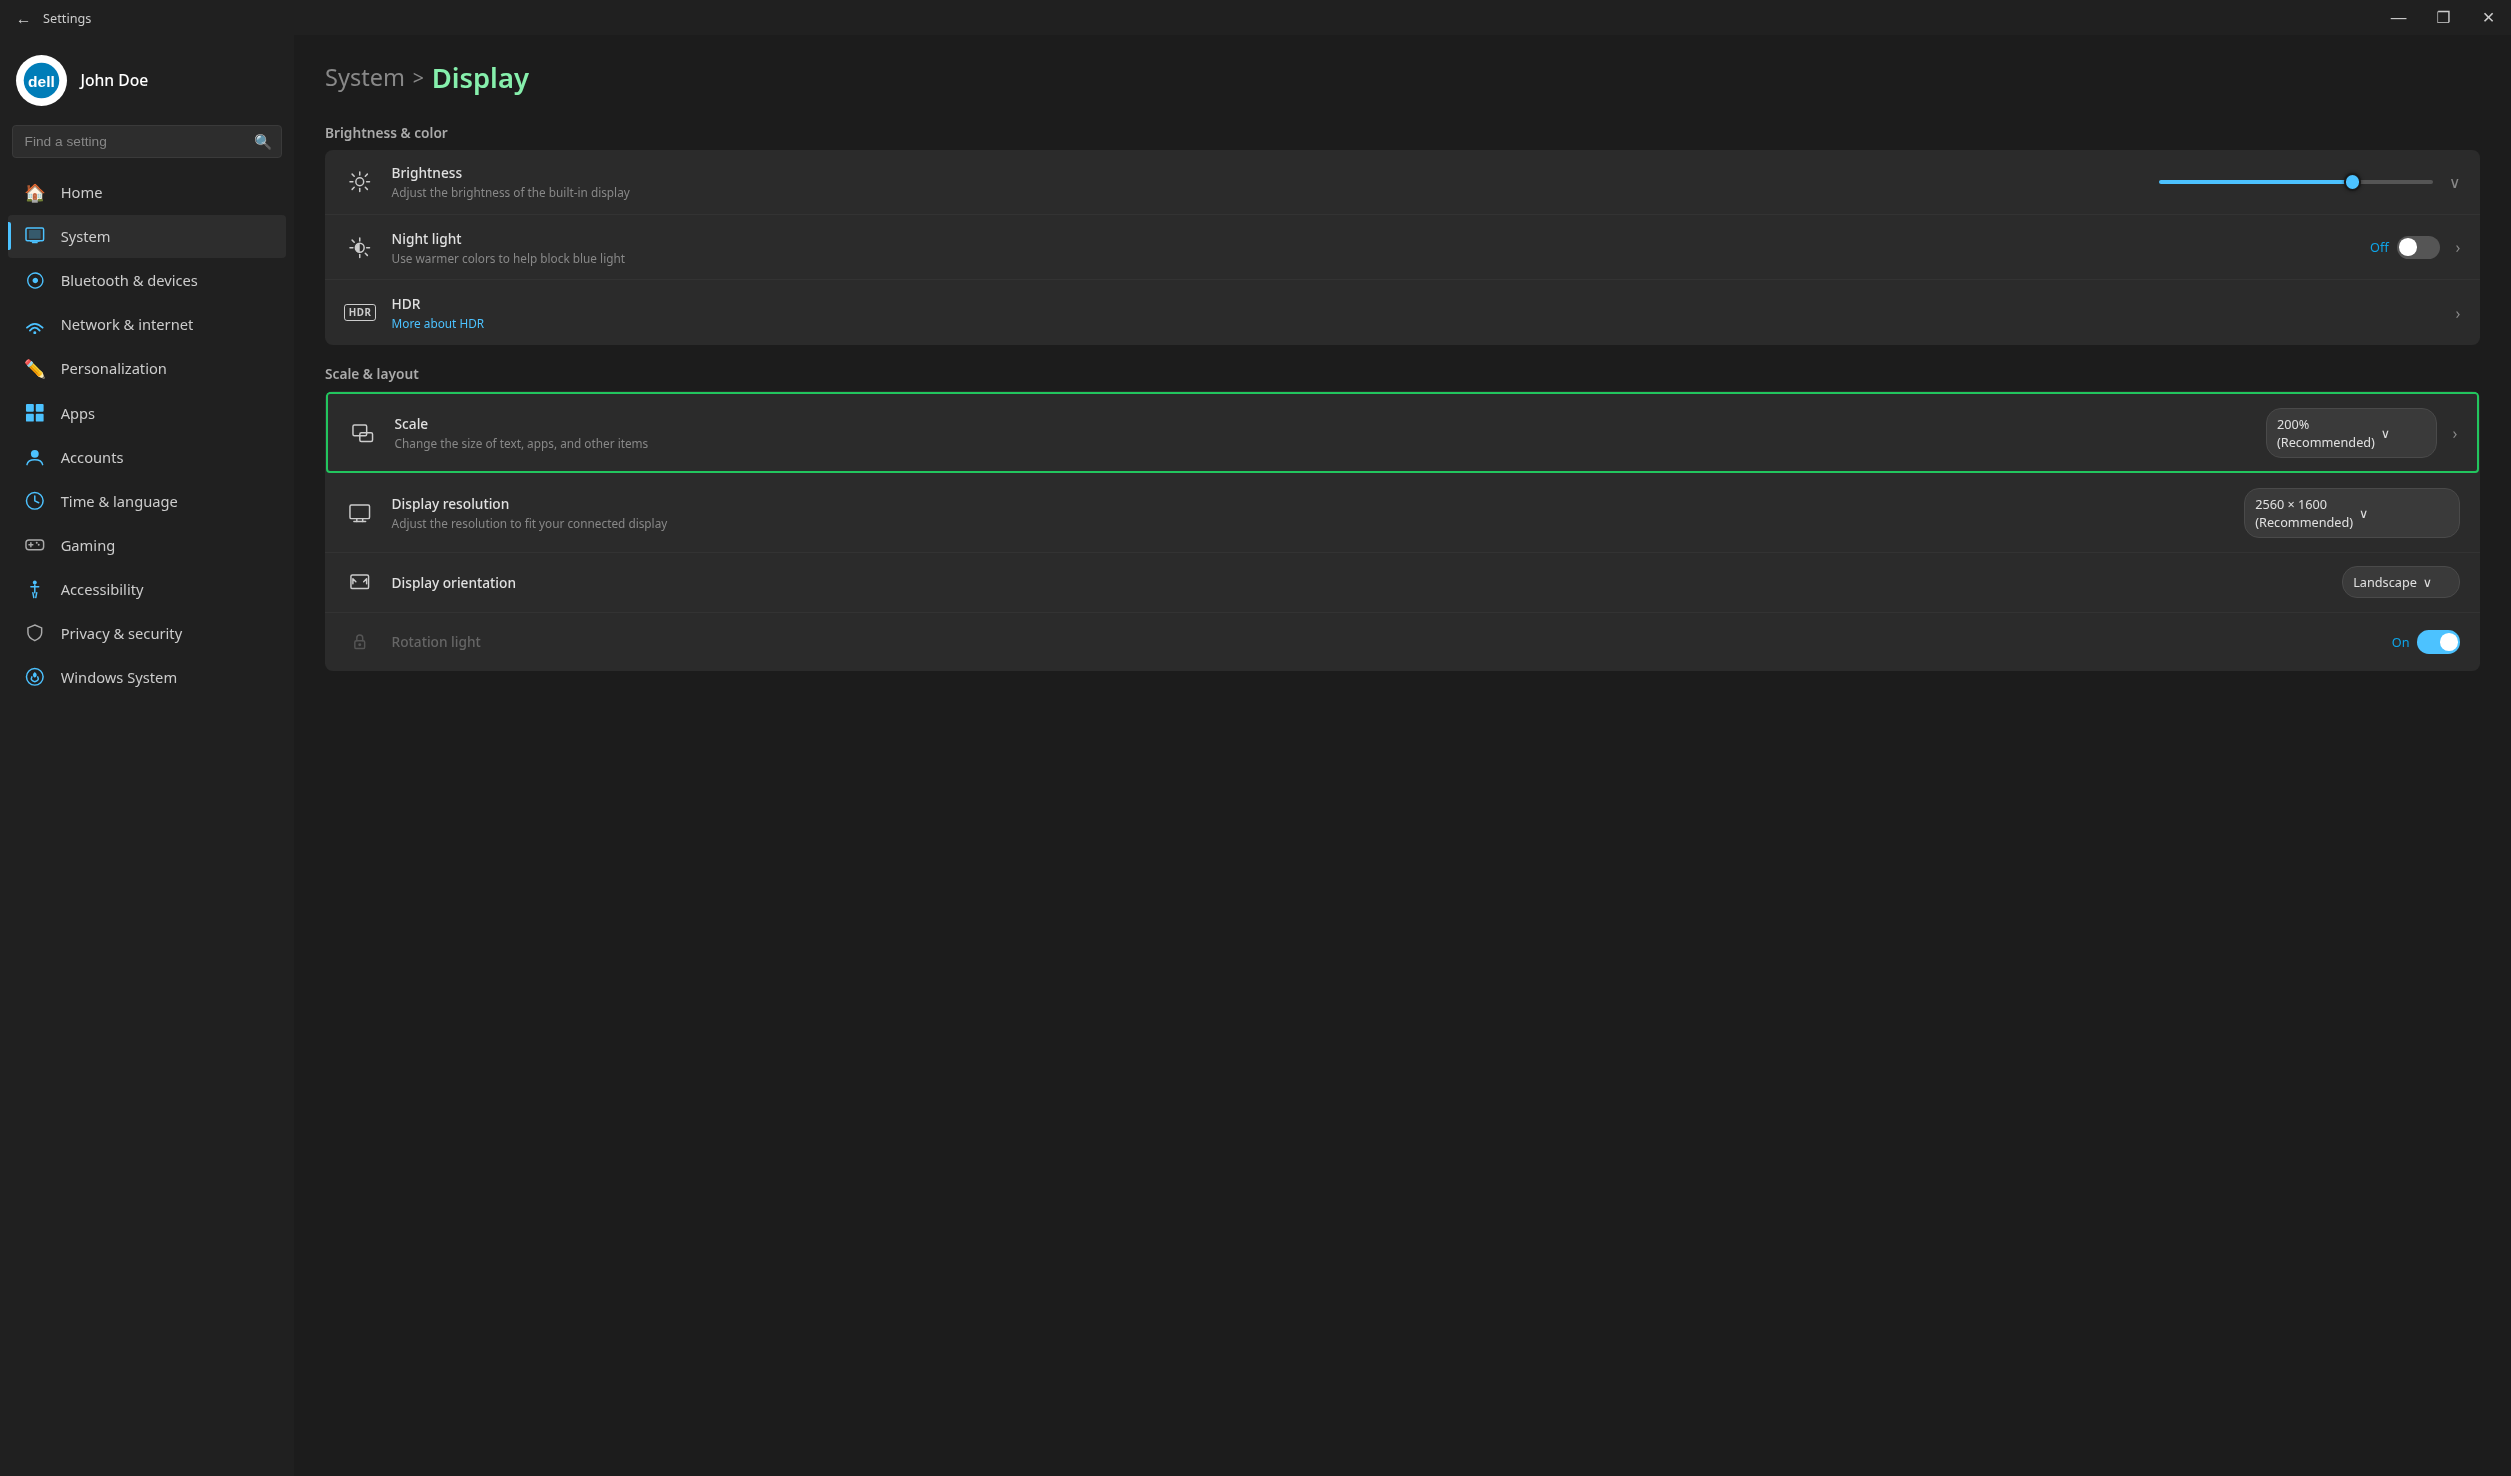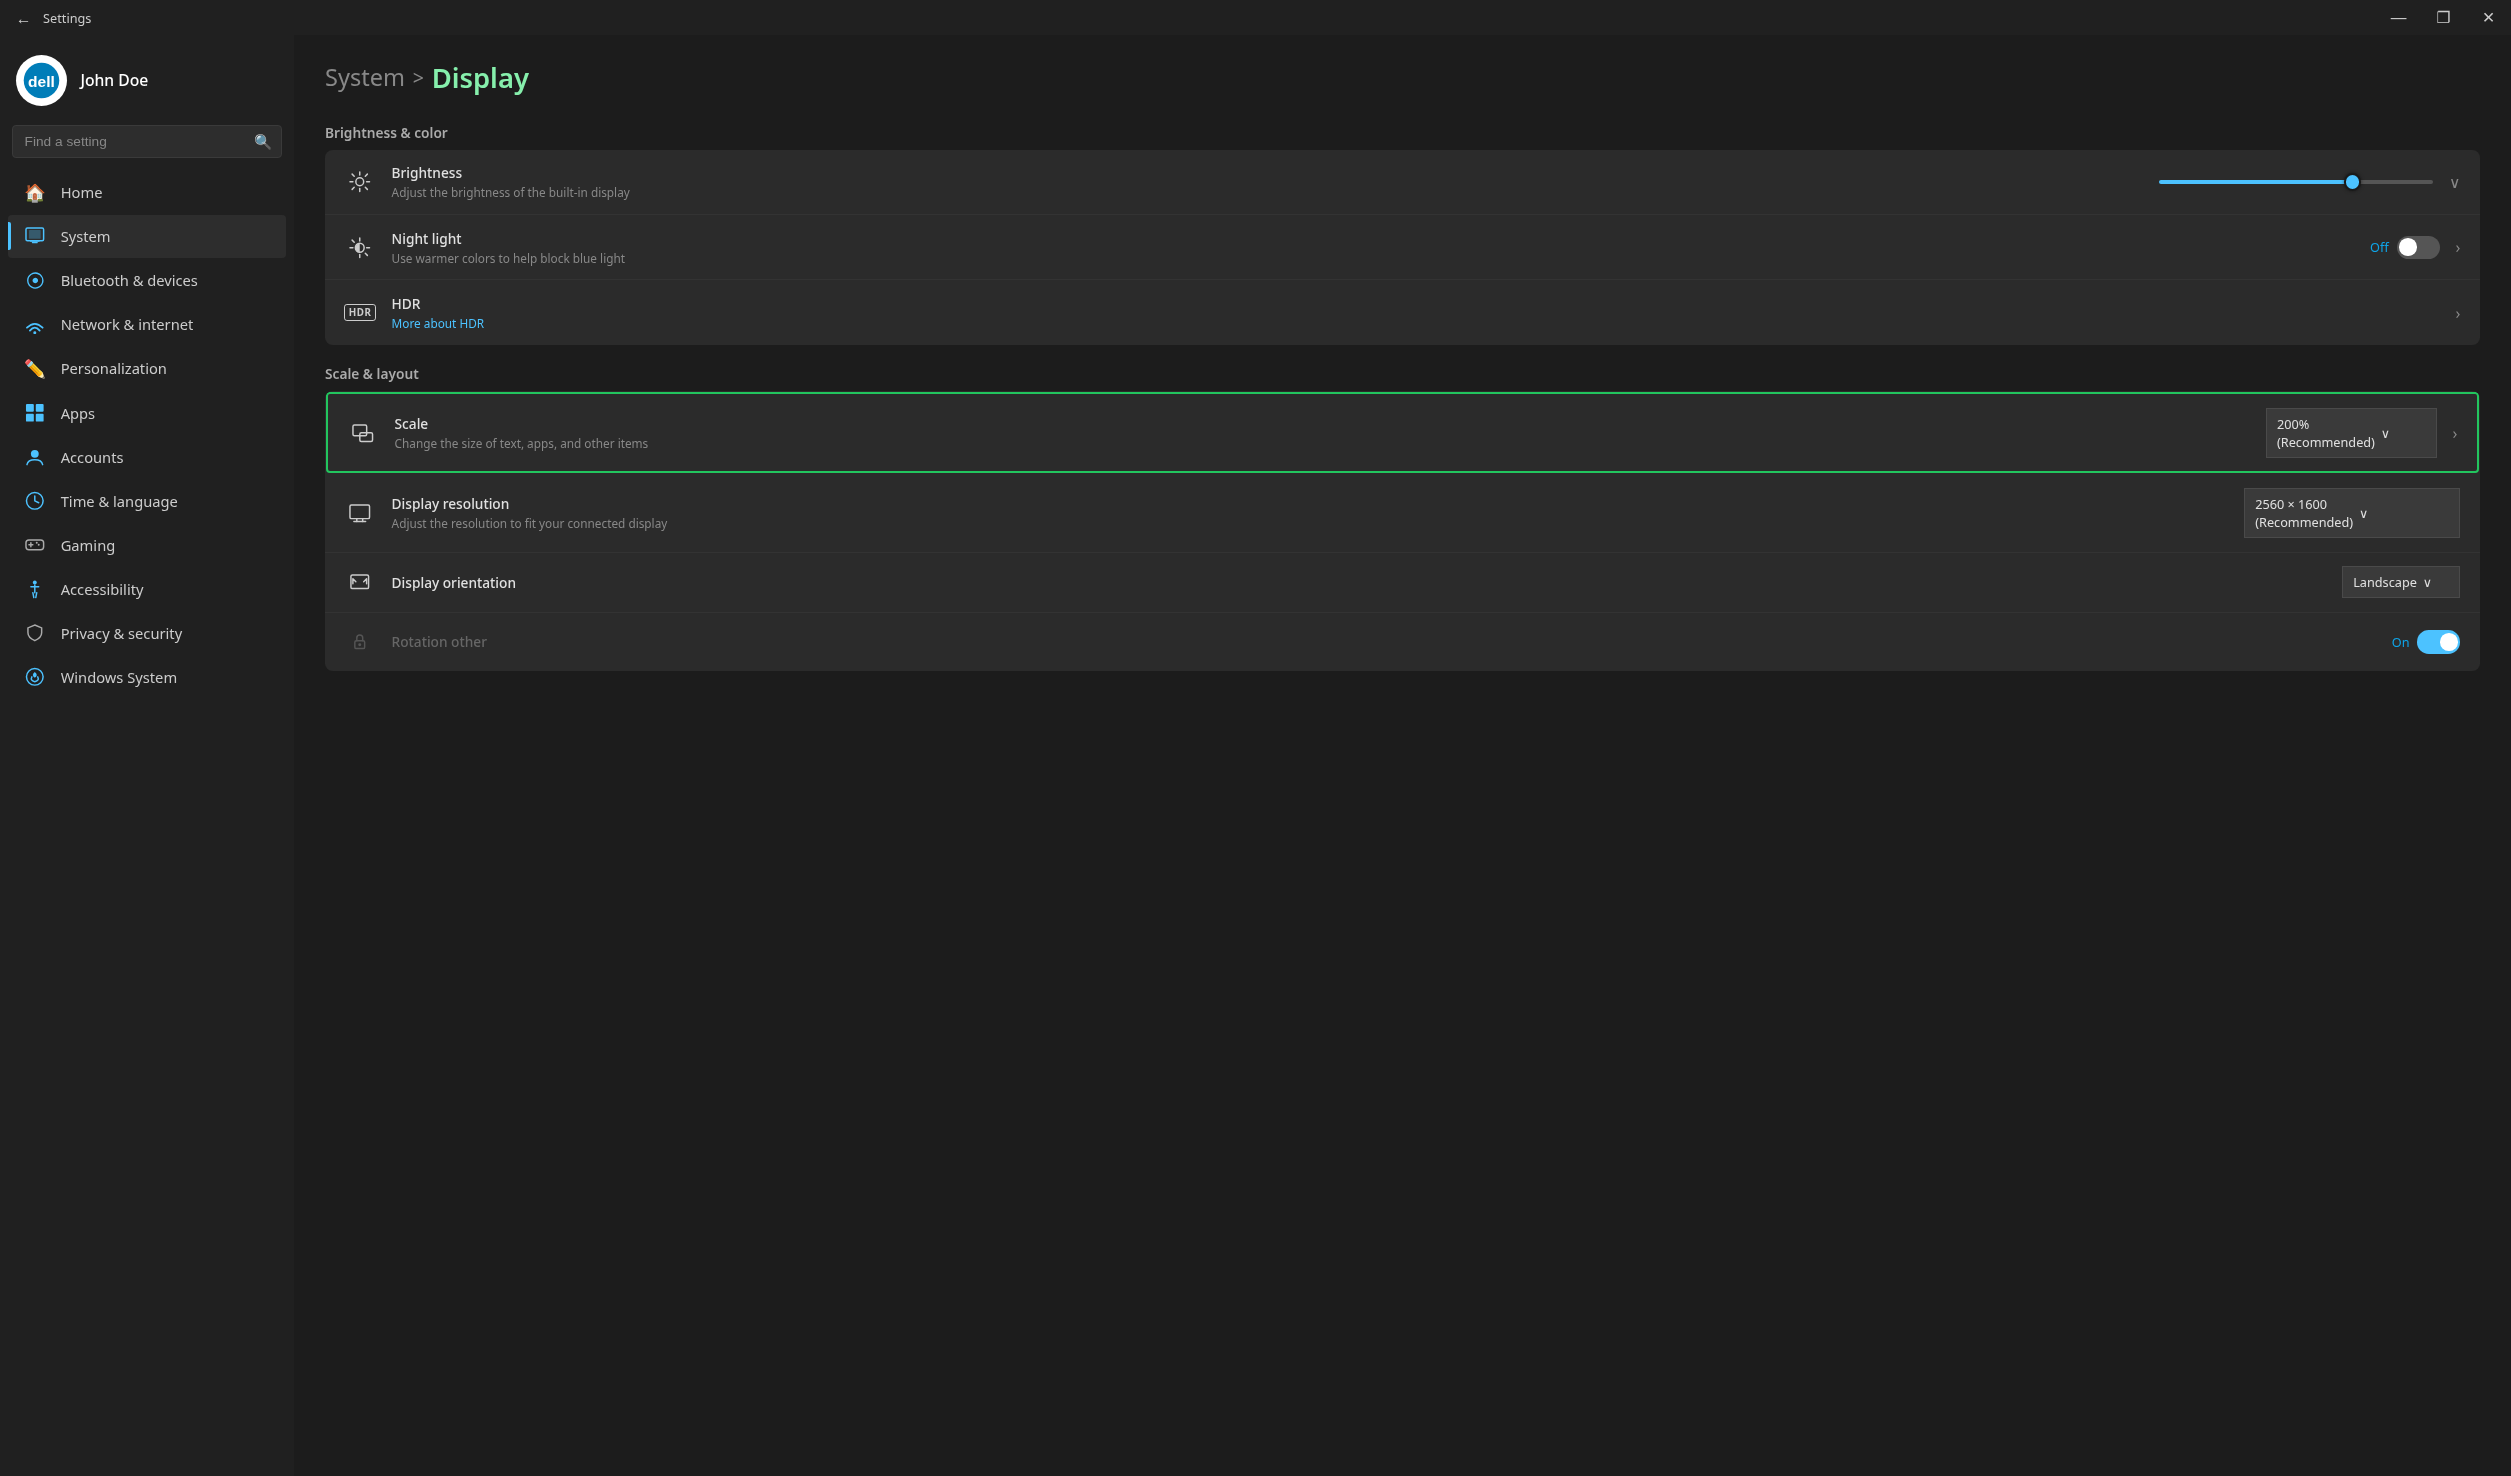--- a/index.html
+++ b/index.html
@@ -303,21 +303,21 @@
       top: 2.9px;
       left: 2.9px;
       transition: left 0.2s;
     }
     .toggle-thumb.on { left: 22.5px; }
 
     
     .dropdown-select {
       background: #3a3a3a;
       border: 1px solid #4a4a4a;
-      border-radius: 0;
+      border-radius: 15px;
       color: #e0e0e0;
       padding: 5.9px 9.8px;
       font-size: 12.7px;
       cursor: pointer;
       display: flex;
       align-items: center;
       gap: 5.9px;
       min-width: 118px;
     }
     .dropdown-select span { flex: 1; }
@@ -618,21 +618,21 @@
 
         <div class="settings-row dimmed">
           <div class="row-icon">
             <svg width="23.5" height="23.5" viewBox="0 0 24 24">
               <rect x="7" y="11" width="10" height="8" rx="1.5" stroke="#555" stroke-width="1.5" fill="none"></rect>
               <path d="M9 11 L9 8 Q9 5 12 5 Q15 5 15 8 L15 11" stroke="#555" stroke-width="1.5" fill="none" stroke-linecap="round"></path>
               <circle cx="12" cy="15" r="1.5" fill="#555"></circle>
             </svg>
           </div>
           <div class="row-text">
-            <div class="row-title">Rotation other</div>
+            <div class="row-title">Rotation light</div>
           </div>
           <div class="row-control toggle-container">
             <span class="toggle-label-text">On</span>
             <div class="toggle">
               <div class="toggle-track on"></div>
               <div class="toggle-thumb on"></div>
             </div>
           </div>
         </div>
 

